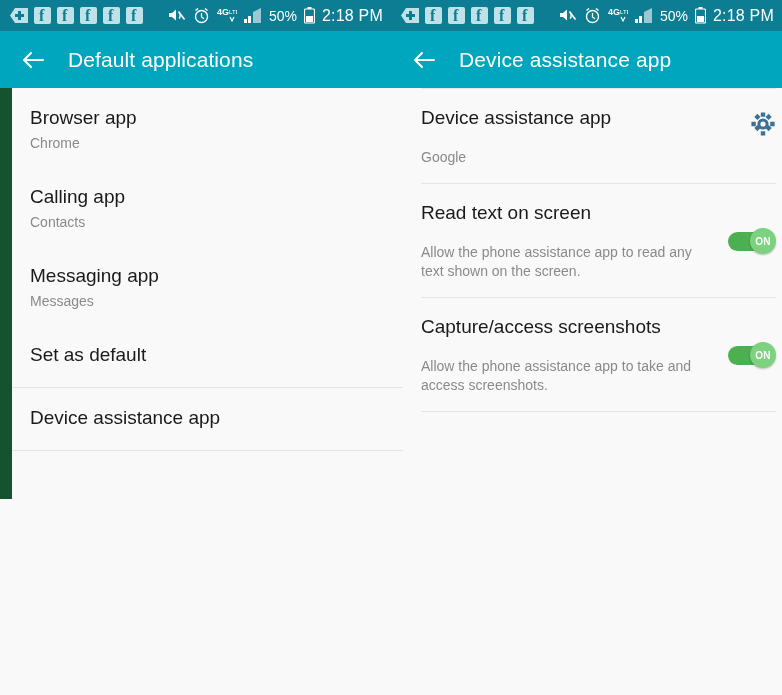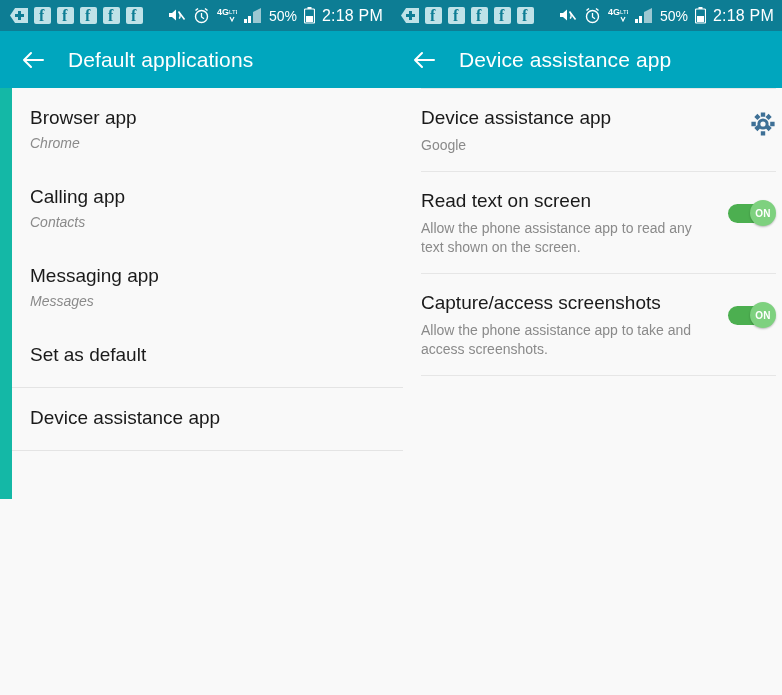--- a/index.html
+++ b/index.html
@@ -3,21 +3,21 @@
 <meta charset="utf-8">
 <style>
   * { margin:0; padding:0; box-sizing:border-box; }
   html, body {
     width:782px; height:695px;
     background:#F9F9F9;
     font-family:"Liberation Sans", sans-serif;
     -webkit-font-smoothing:antialiased;
     overflow:hidden;
   }
-  .screen { position:relative; width:782px; height:499px; background:#14b8a6; }
+  .screen { position:relative; width:782px; height:499px; background:#14532d; }
 
   
   .statusbar {
     position:absolute; top:0; left:0; width:782px; height:31px;
     background:#0D7D94; display:flex;
   }
   .status-half {
     width:391px; height:31px;
     display:flex; align-items:center; padding:0 8px 0 10px;
     gap:0px;
@@ -65,42 +65,42 @@
     white-space:nowrap;
   }
 
   
   .panels { position:absolute; top:88px; left:12px; width:782px; height:607px; display:flex; }
   .panel { width:391px; height:607px; background:#F9F9F9; position:relative; }
 
   
   .list-item { padding:18px 18px 14px 18px; }
   .li-title { font-size:19px; color:#1A1A1A; font-weight:400; line-height:24px; }
-  .li-sub { font-size:14px; color:#8A8A8A; font-weight:400; line-height:20px; margin-top:3px;font-style:italic; }
+  .li-sub { font-size:14px; color:#8A8A8A; font-weight:400; line-height:20px; margin-top:3px; }
   .divider { height:1px; background:#E4E4E4; width:100%; }
   .divider-inset { height:1px; background:#E6E6E6; margin:0 18px; }
 
   
   .desc {
     padding:22px 20px 20px 18px;
     font-size:17px; line-height:25px; color:#202020; font-weight:400;
   }
   .row {
     display:flex; align-items:flex-start; justify-content:space-between;
     padding:16px 18px 16px 18px; min-height:62px;
   }
   .row-text { flex:1; padding-right:10px; }
   .row-title { font-size:19px; color:#1A1A1A; font-weight:400; line-height:25px; }
-  .row-sub { font-size:14px; color:#8A8A8A; line-height:19px; margin-top:6px; }
+  .row-sub { font-size:14px; color:#8A8A8A; line-height:19px; margin-top:18px; }
   .row-sub.wide { max-width:300px; }
   .gear { width:26px; height:26px; flex:none; margin-top:6px; }
 
   
   .toggle {
-    width:48px; height:26px; flex:none; position:relative; margin-top:12px;text-align:right;
+    width:48px; height:26px; flex:none; position:relative; margin-top:28px;text-align:right;
   }
   .toggle-track {
     position:absolute; left:0; top:4px; width:40px; height:19px;
     background:#4CAF50; border-radius:10px;
   }
   .toggle-thumb {
     position:absolute; right:0; top:0; width:26px; height:26px;
     border-radius:50%; background:#7ED17F;
     display:flex; align-items:center; justify-content:center;
     box-shadow:0 1px 2px rgba(0,0,0,0.25);

